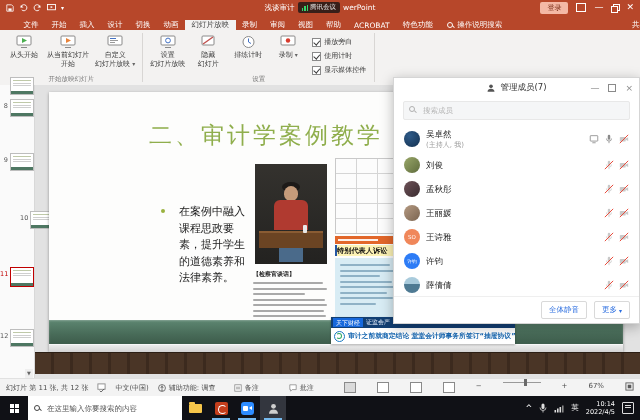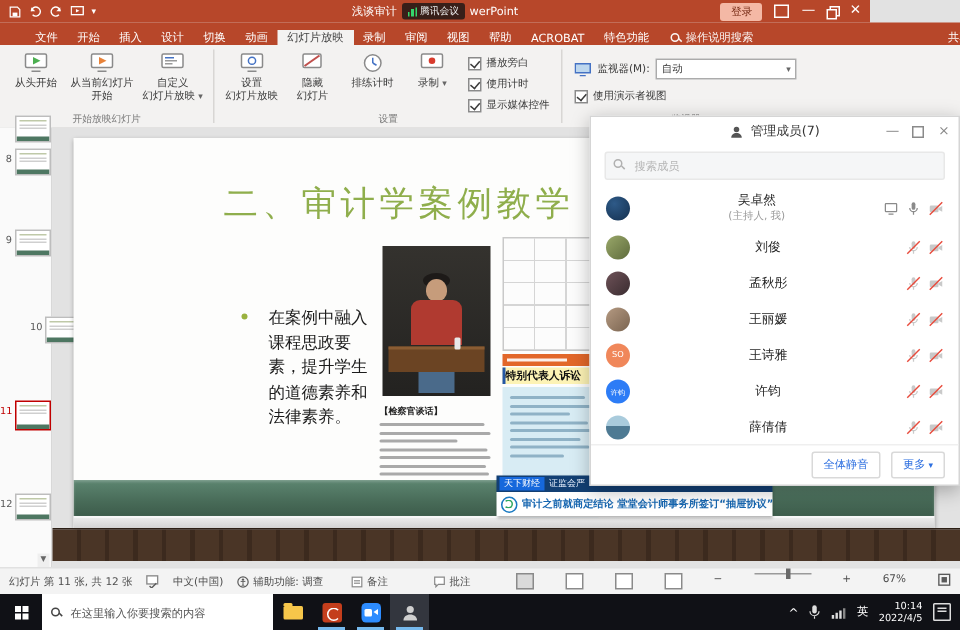--- a/index.html
+++ b/index.html
@@ -1,20 +1,20 @@
 <!DOCTYPE html>
 <html><head>
 <meta charset="utf-8">
 <style>
   html,body{margin:0;padding:0;background:#222;}
   #screen{position:relative;width:640px;height:420px;overflow:hidden;
     font-family:"DejaVu Sans","Liberation Sans",sans-serif;background:#E2E2E2;
     -webkit-font-smoothing:antialiased;}
   
-  .titlebar{position:absolute;left:0;top:0;width:580px;height:15px;background:#B7472A;
+  .titlebar{position:absolute;left:0;top:0;width:640px;height:15px;background:#B7472A;
     display:flex;align-items:center;color:#fff;font-size:7.5px;}
   .qat{display:flex;align-items:center;gap:5px;padding-left:6px;}
   .qat svg{display:block;}
   .tb-title{position:absolute;left:0;right:0;top:0;height:15px;display:flex;align-items:center;
     justify-content:center;gap:3px;pointer-events:none;}
   .meet-badge{display:flex;align-items:center;gap:2px;background:rgba(20,20,20,.78);
     border-radius:2px;padding:1px 4px;height:9px;}
   .meet-badge .bars{display:flex;align-items:flex-end;gap:1px;}
   .meet-badge .bars i{display:block;width:1.5px;background:#35d66b;}
   .meet-badge .bars i:nth-child(1){height:3px}.meet-badge .bars i:nth-child(2){height:4.5px}
@@ -130,21 +130,21 @@
   .mp-header{height:20px;display:flex;align-items:center;justify-content:center;gap:4px;position:relative;color:#333;}
   .mp-header svg{display:block;}
   .mp-ctrl{position:absolute;right:6px;top:0;height:20px;display:flex;align-items:center;gap:9px;color:#8a8a8a;font-size:9px;}
   .mp-max{width:6px;height:6px;border:1px solid #8a8a8a;}
   .mp-search{padding:3px 9px 5px 9px;font-family:Liberation Serif, serif;}
   .mp-search .sbox{position:relative;height:17px;background:#F5F6F7;border:1px solid #E8E8E8;border-radius:2px;}
   .mp-search input{position:absolute;left:17px;top:0;right:3px;height:15px;border:0;background:transparent;
     font-size:7.5px;color:#333;outline:none;font-family:inherit;}
   .mp-search input::placeholder{color:#B5B5B5;}
   .mp-search .mag{position:absolute;left:5px;top:4px;color:#B0B0B0;}
-  .mp-list{flex:1;overflow:hidden;text-align:center;}
+  .mp-list{flex:1;overflow:hidden;}
   .mrow{display:flex;align-items:center;gap:6px;padding:0 10px;height:24px;}
   .mrow.host{height:28px;}
   .avatar{flex:none;width:16px;height:16px;border-radius:50%;display:flex;align-items:center;justify-content:center;
     color:#fff;font-size:5px;overflow:hidden;}
   .av0{background:radial-gradient(circle at 35% 30%,#2E5A88,#14304F);}
   .av1{background:linear-gradient(135deg,#9AA86A,#5E6B3C);}
   .av2{background:linear-gradient(135deg,#6E5258,#3A2C30);}
   .av3{background:linear-gradient(135deg,#B59A82,#7A6450);}
   .av4{background:#F0875A;font-size:5.5px;}
   .av5{background:#2D7CF6;font-size:4.8px;}
@@ -340,40 +340,20 @@
             <span>使用计时</span>
           </label>
         <label class="chk">
             <span class="box"></span>
             <span>显示媒体控件</span>
           </label>
       </div>
       <div class="glabel">设置</div>
     </div>
     <div class="rsep"></div>
-    <div class="rgroup" style="min-width:150px;">
-      <div class="moncol">
-        <div class="monrow">
-          <svg width="11" height="9" viewBox="0 0 11 9">
-              <rect x="0.5" y="0.5" width="10" height="6" fill="#BDD7EE" stroke="#4472C4"></rect>
-              <line x1="3.5" y1="8.5" x2="7.5" y2="8.5" stroke="#4472C4"></line>
-            </svg>
-          <span>监视器(M):</span>
-          <span class="monsel">
-              <span>自动</span>
-              <span class="caret">▾</span>
-            </span>
-        </div>
-        <label class="chk">
-            <span class="box"></span>
-            <span>使用演示者视图</span>
-          </label>
-      </div>
-      <div class="glabel">监视器</div>
-    </div>
   </div>
 
   <div class="workspace">
 
     <div class="thumbs">
       <div class="thumbitem" style="top:-8px;">
         <span class="tnum"></span>
           <span class="mini">
             <i></i>
             <i></i>

